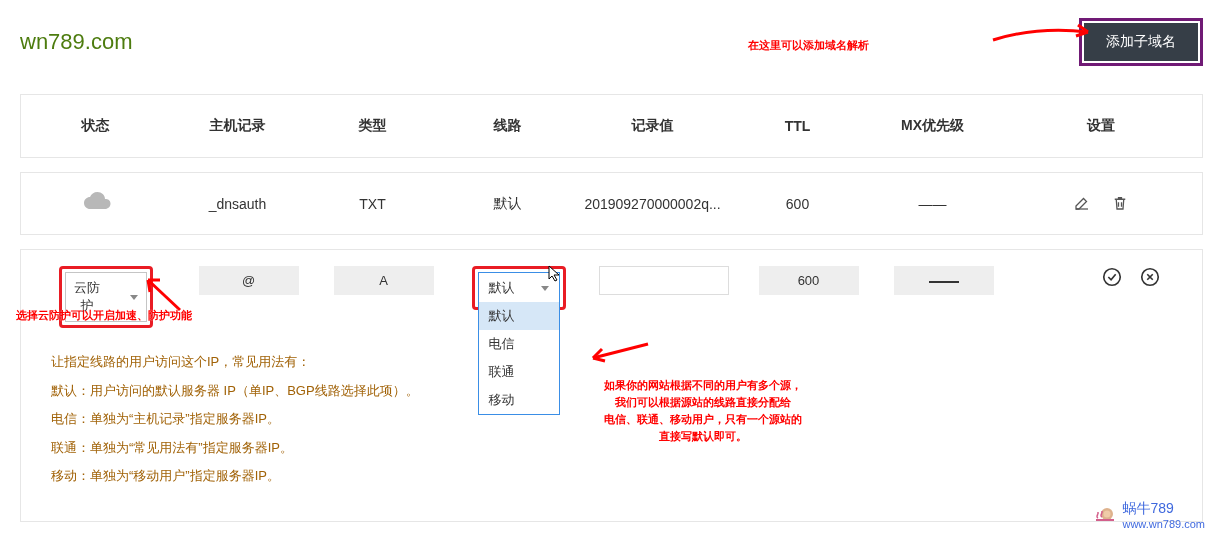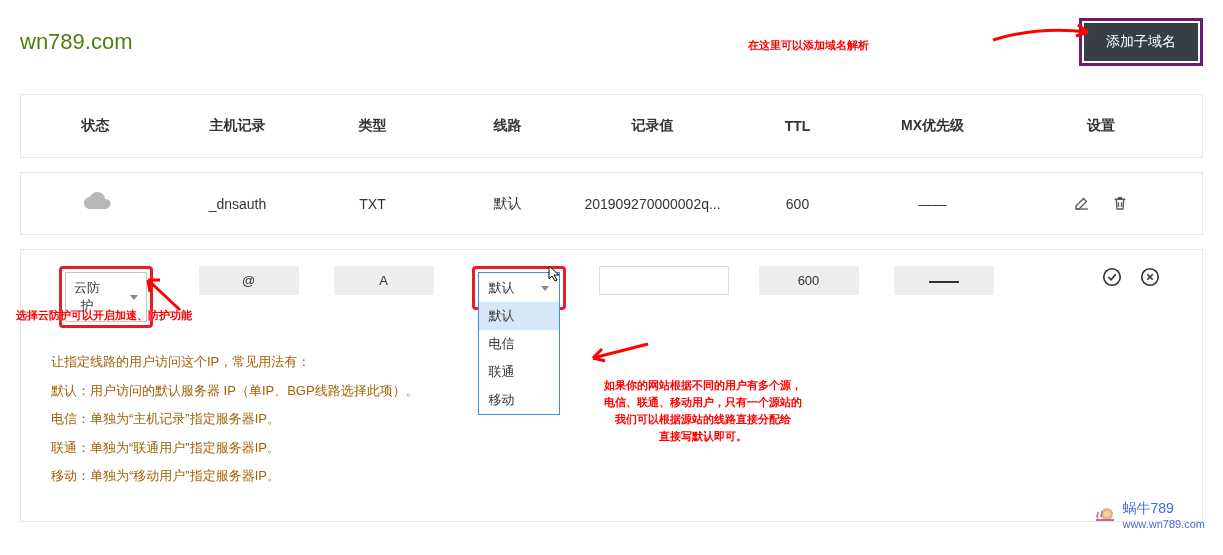--- a/index.html
+++ b/index.html
@@ -153,21 +153,21 @@
               <path d="M9 9l6 6M15 9l-6 6"></path>
             </svg>
         </span>
       </div>
     </div>
 
     <div class="help-block">
       <div>让指定线路的用户访问这个IP，常见用法有：</div>
       <div>默认：用户访问的默认服务器 IP（单IP、BGP线路选择此项）。</div>
       <div>电信：单独为“主机记录”指定服务器IP。</div>
-      <div>联通：单独为“联通用户”指定服务器IP。</div>
+      <div>联通：单独为“常见用法有”指定服务器IP。</div>
       <div>移动：单独为“移动用户”指定服务器IP。</div>
     </div>
   </div>
 
   <div class="anno" style="left:748px; top:38px;">在这里可以添加域名解析</div>
   <svg class="arrow-svg" style="left:988px; top:18px;" width="115" height="28">
     <path d="M5 22 Q50 8 100 14" stroke="#ff0000" stroke-width="3" fill="none"></path>
     <path d="M100 14 l-10 -7 M100 14 l-12 4" stroke="#ff0000" stroke-width="3" fill="none"></path>
   </svg>
 
@@ -176,22 +176,22 @@
     <path d="M10 8 l2 12 M10 8 l12 0" stroke="#ff0000" stroke-width="3" fill="none"></path>
   </svg>
   <div class="anno" style="left:16px; top:308px;">选择云防护可以开启加速、防护功能</div>
 
   <svg class="arrow-svg" style="left:583px; top:338px;" width="70" height="28">
     <path d="M65 6 L10 20" stroke="#ff0000" stroke-width="3" fill="none"></path>
     <path d="M10 20 l12 3 M10 20 l9 -9" stroke="#ff0000" stroke-width="3" fill="none"></path>
   </svg>
   <div class="anno" style="left:604px; top:340px; text-align:center; line-height:1.55;margin-top:37px;">
     <div>如果你的网站根据不同的用户有多个源，</div>
+    <div>我们可以根据源站的线路直接分配给</div>
     <div>电信、联通、移动用户，只有一个源站的</div>
-    <div>我们可以根据源站的线路直接分配给</div>
     <div>直接写默认即可。</div>
   </div>
 
   <svg class="cursor-icon" style="left:548px; top:265px;" width="16" height="18">
     <path d="M1 1 L1 14 L4 11 L7 16 L9 15 L6 10 L11 10 Z" fill="#fff" stroke="#000" stroke-width="1"></path>
   </svg>
 
   <div class="watermark">
     <span class="snail">
       <svg width="24" height="18" viewBox="0 0 24 18">

